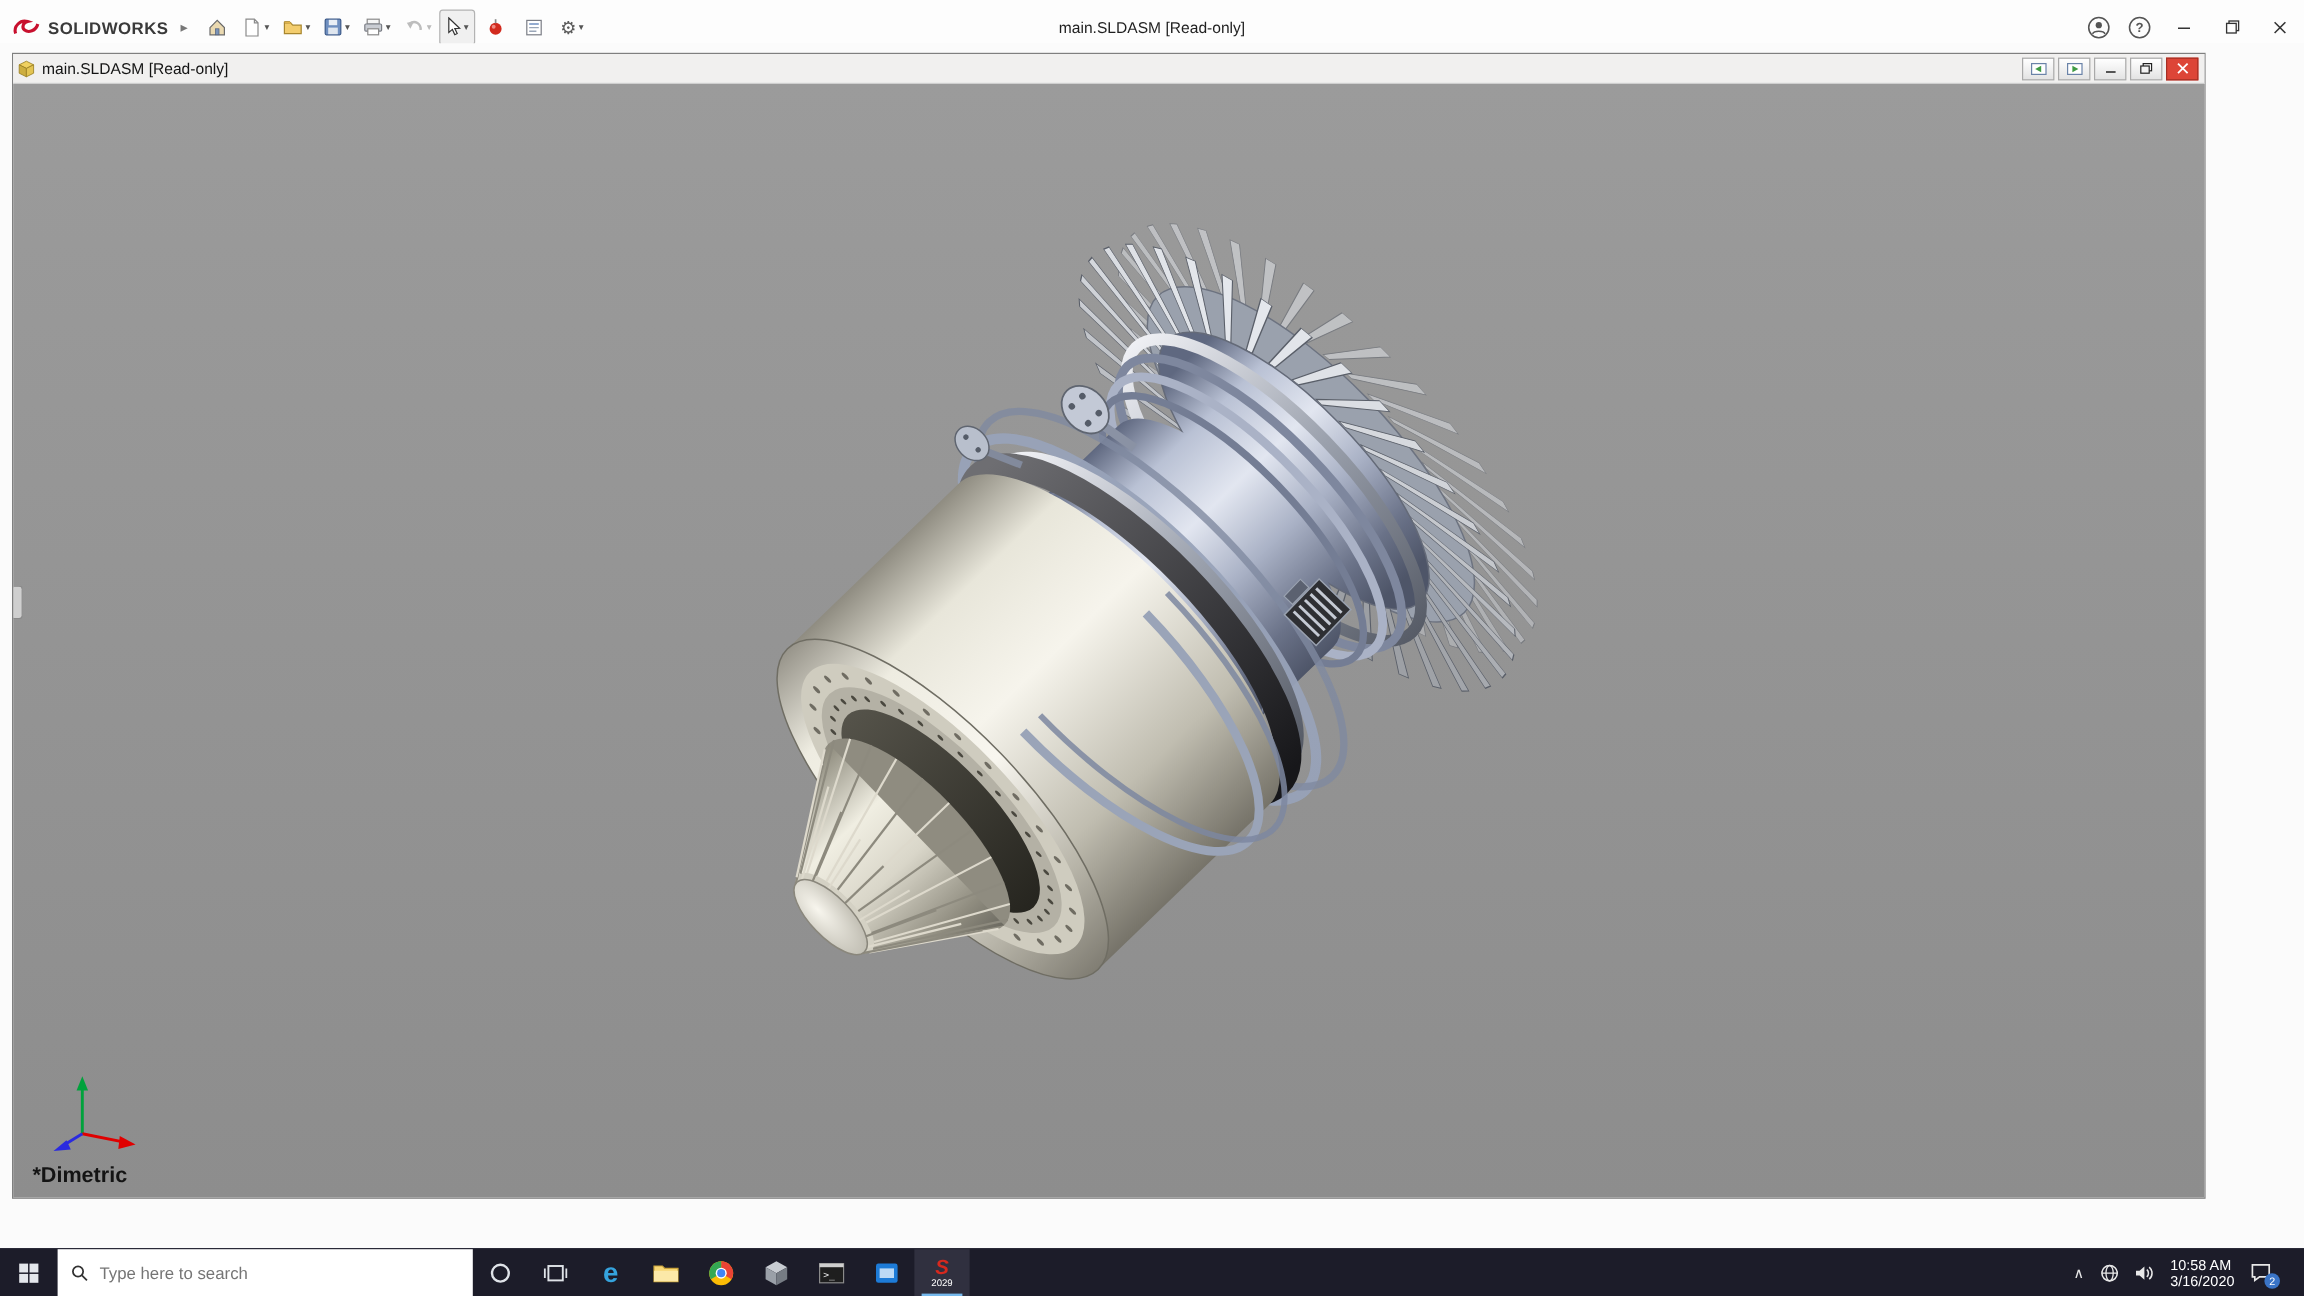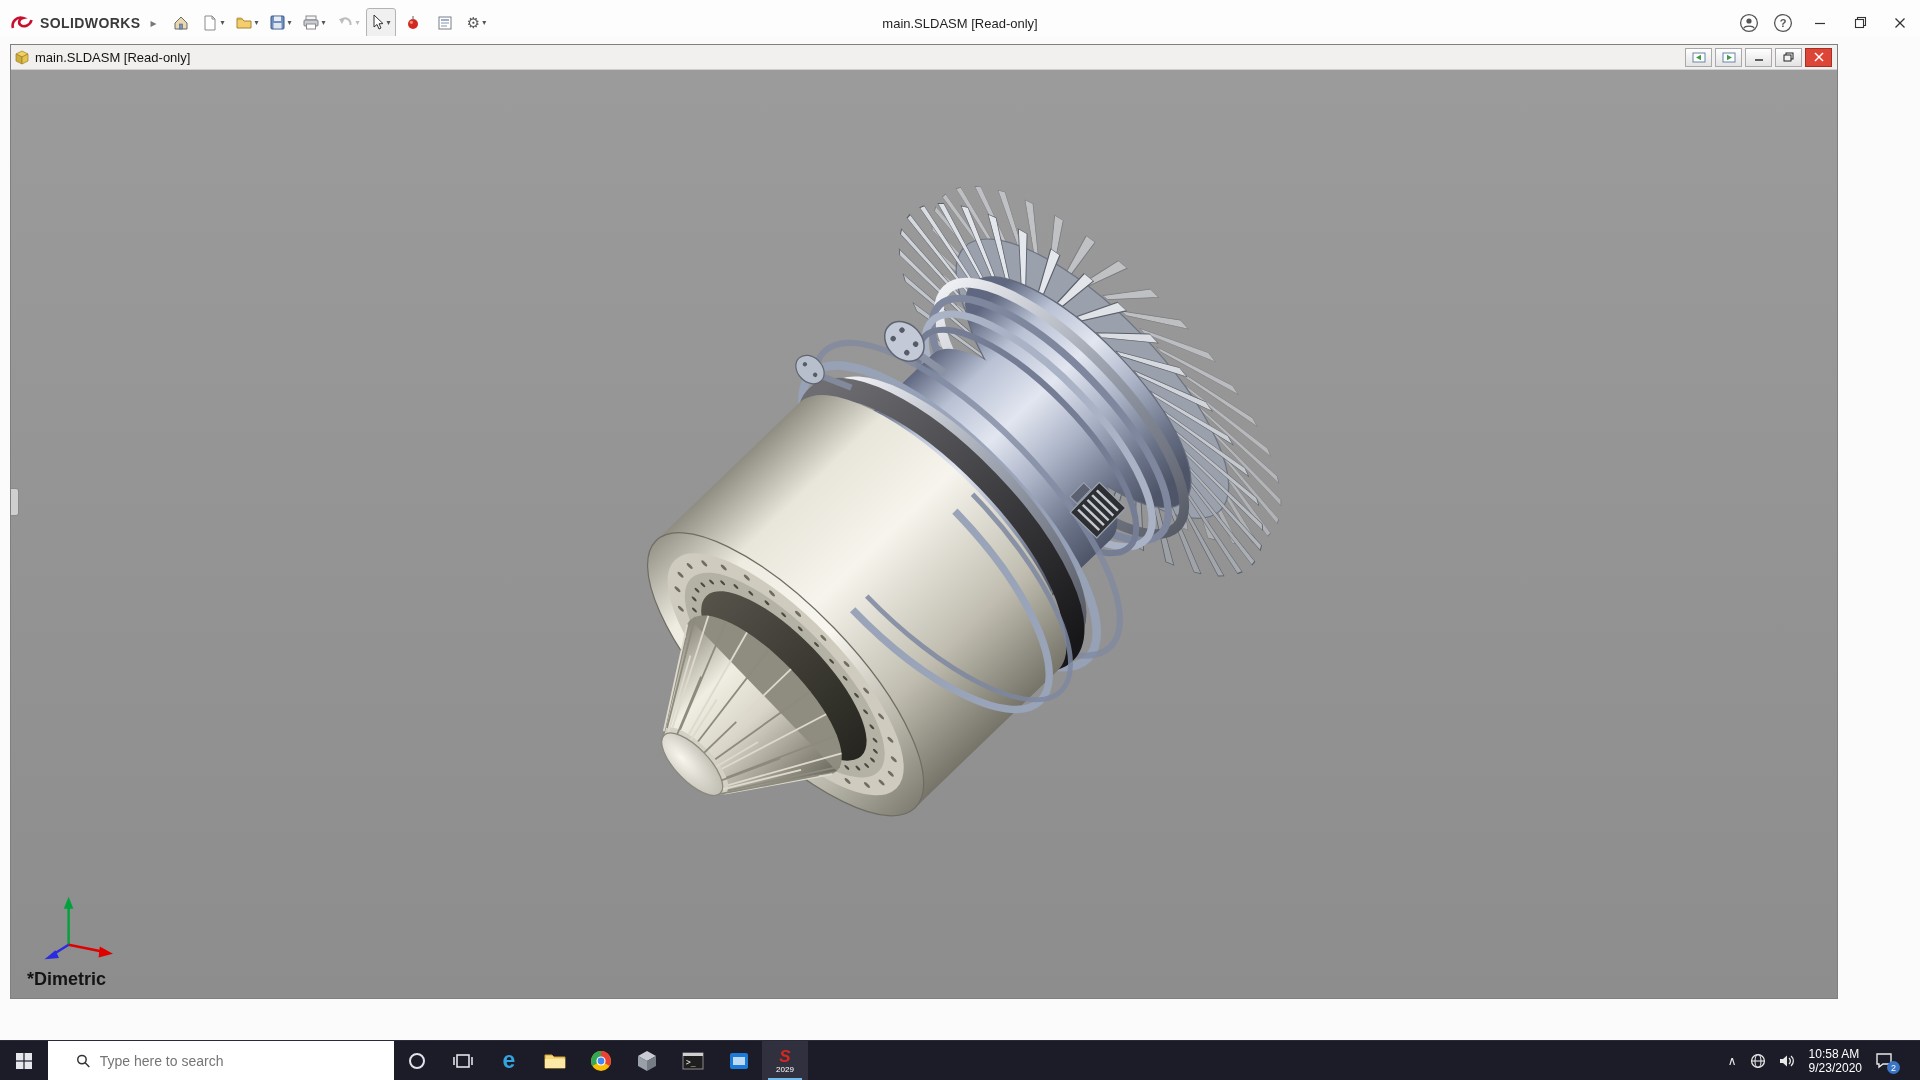--- a/index.html
+++ b/index.html
@@ -43,21 +43,21 @@
   .viewport>svg.canvas{position:absolute;inset:0;width:100%;height:100%}
   .orient-label{position:absolute;left:16px;bottom:8px;font-size:18px;font-weight:700;color:#141414}
   .triad{position:absolute;left:26px;bottom:34px}
   .side-tab{position:absolute;left:0;top:45%;width:8px;height:28px;background:#cfcfcf;
     border:1px solid #8a8a8a;border-left:none;border-radius:0 3px 3px 0}
 
   
   .taskbar{position:absolute;bottom:0;left:0;right:0;height:40px;background:#1c1c29;
     border-top:1px solid #2a2a38;display:flex;align-items:stretch;color:#eee}
   .tb-btn{width:48px;display:flex;align-items:center;justify-content:center}
-  .tb-search{width:346px;background:#fff;display:flex;align-items:center;gap:9px;padding:0 28px}
+  .tb-search{width:346px;background:#fff;display:flex;align-items:center;gap:9px;padding:0 11px}
   .tb-search input{border:none;outline:none;font-size:14px;color:#444;width:100%;
     font-family:"Liberation Sans",sans-serif;background:transparent}
   .tb-app{width:46px;display:flex;align-items:center;justify-content:center;position:relative}
   .tb-app.active{background:#30303f}
   .tb-app.active::after{content:"";position:absolute;left:6px;right:6px;bottom:0;height:2px;background:#76b9ed}
   .sw-stack{display:flex;flex-direction:column;align-items:center;line-height:1}
   .sw-glyph{color:#d6281e;font-weight:bold;font-style:italic;font-size:17px}
   .sw-year{font-size:8px;color:#fff;margin-top:1px}
   .tb-tray{margin-left:auto;display:flex;align-items:center;gap:13px;padding-right:8px}
   .clock{font-size:12px;line-height:14px;color:#fff}
@@ -590,21 +590,21 @@
     </span>
     <span class="tray-icon">
       <svg width="17" height="16" viewBox="0 0 17 16">
         <polygon points="1,6 4,6 8,2.5 8,13.5 4,10 1,10" fill="#e8e8e8"></polygon>
         <path d="M10 5 A4 4 0 0 1 10 11" fill="none" stroke="#e8e8e8" stroke-width="1.3"></path>
         <path d="M12 3 A6.5 6.5 0 0 1 12 13" fill="none" stroke="#e8e8e8" stroke-width="1.3"></path>
       </svg>
     </span>
     <div class="clock">
       <div>10:58 AM</div>
-      <div>9/23/2020</div>
+      <div>3/16/2020</div>
     </div>
     <span class="tray-icon">
       <svg width="18" height="17" viewBox="0 0 18 17">
         <path d="M2 2 H16 V12 H8 L4 15 V12 H2 Z" fill="none" stroke="#e8e8e8" stroke-width="1.4"></path>
       </svg>
       <span class="badge">2</span>
     </span>
     <div class="show-desktop"></div>
   </div>
 </div>

